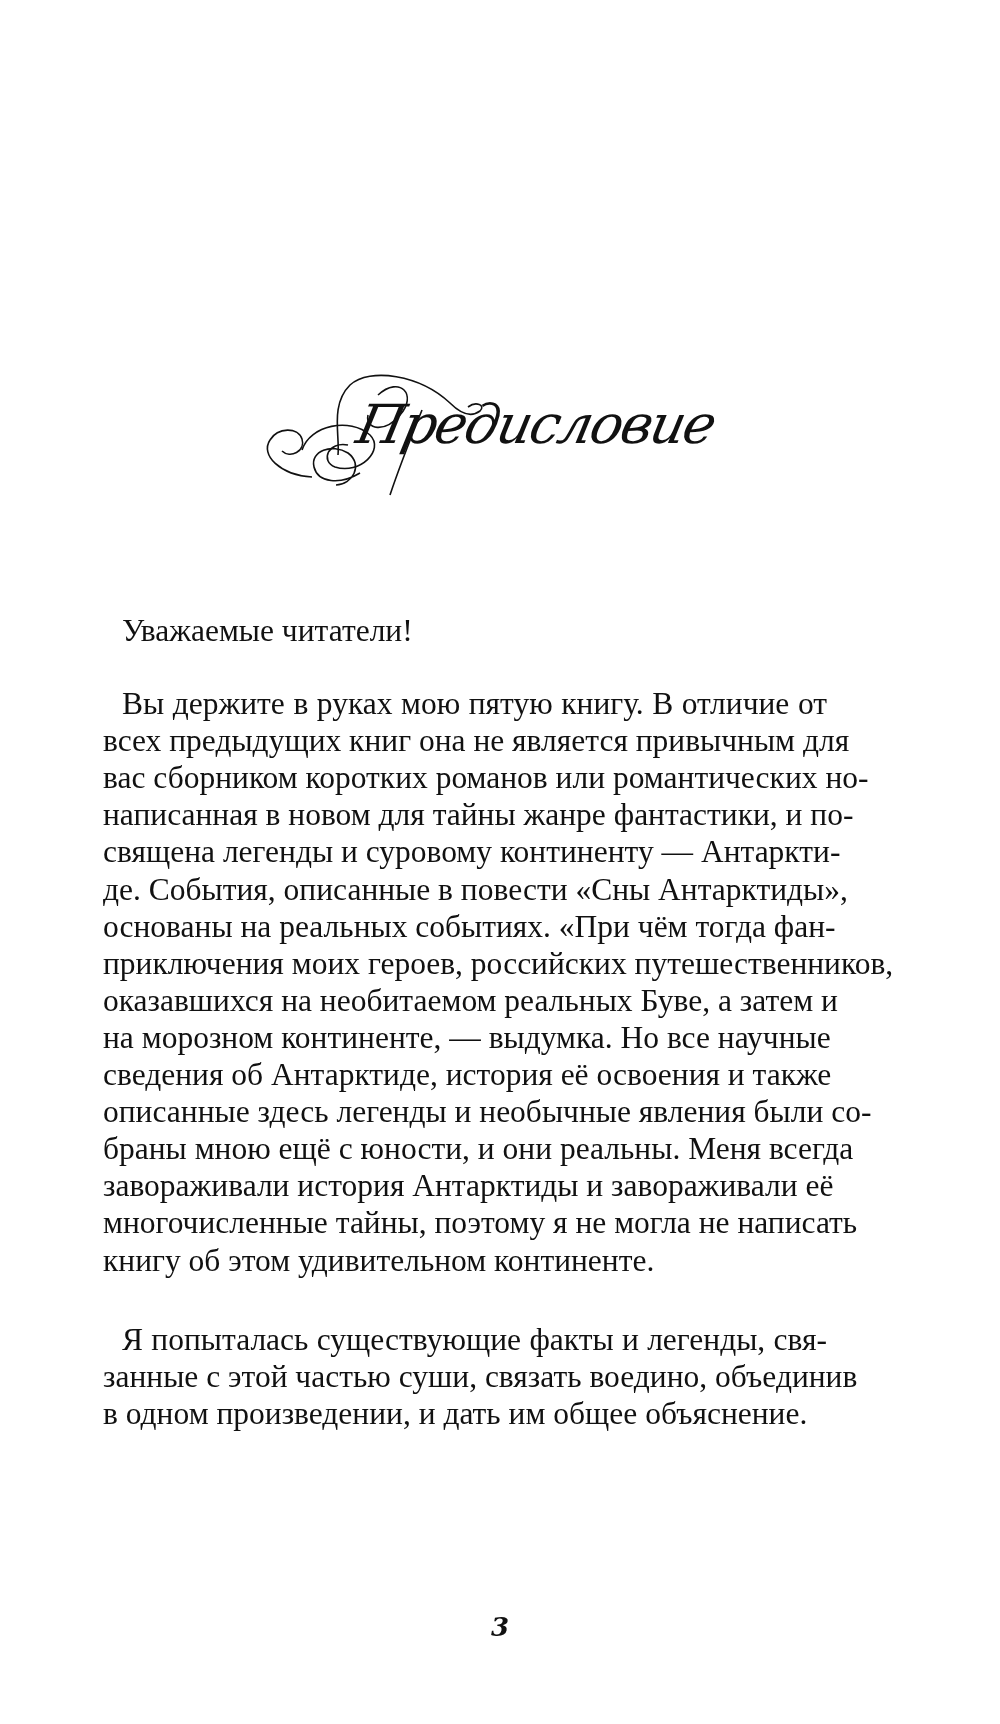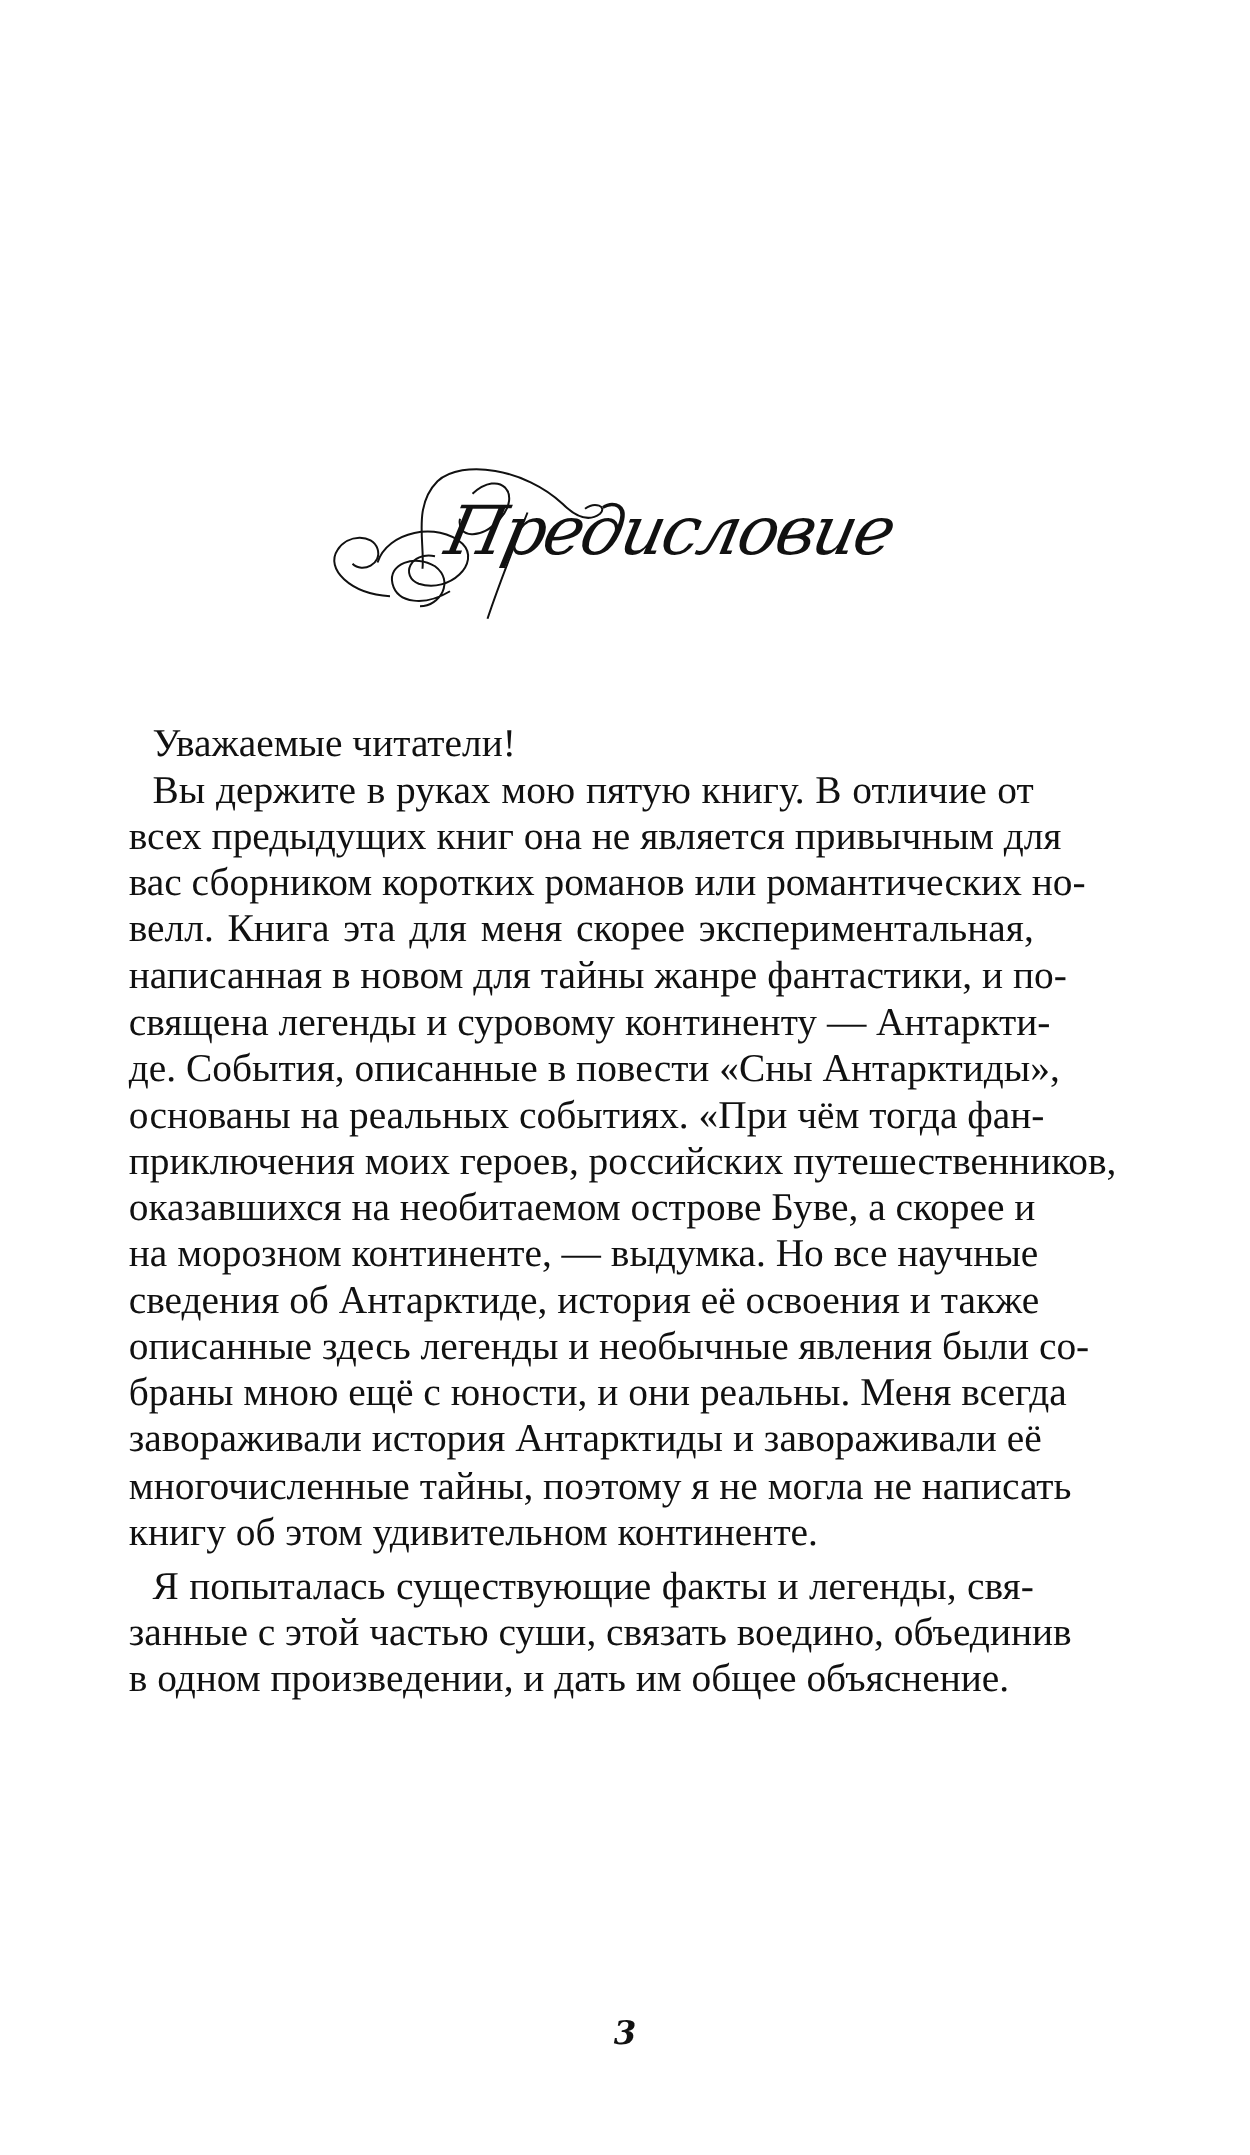--- a/index.html
+++ b/index.html
@@ -56,20 +56,21 @@
     }
     .line {
       display: block;
       white-space: nowrap;
       text-align: justify;
       text-align-last: justify;
       height: 37.1px;
     }
     .line.indent {
       padding-left: 19px;
+      margin-top: 36px;
     }
     .line.first {
       text-align-last: left;
     }
     .line.last {
       text-align-last: left;
     }
     .para-gap {
       display: block;
       height: 6px;
@@ -105,27 +106,26 @@
     </svg>
     <span class="title-text">Предисловие</span>
   </div>
 
   <div class="body-text">
     <span class="line first indent">Уважаемые читатели!</span>
 
     <span class="line indent">Вы держите в руках мою пятую книгу. В отличие от</span>
     <span class="line">всех предыдущих книг она не является привычным для</span>
     <span class="line">вас сборником коротких романов или романтических но-</span>
-    <span class="line">велл. Книга эта для меня скорее экспериментальная,</span>
     <span class="line">написанная в новом для тайны жанре фантастики, и по-</span>
     <span class="line">священа легенды и суровому континенту — Антаркти-</span>
     <span class="line">де. События, описанные в повести «Сны Антарктиды»,</span>
     <span class="line">основаны на реальных событиях. «При чём тогда фан-</span>
     <span class="line">приключения моих героев, российских путешественников,</span>
-    <span class="line">оказавшихся на необитаемом острове Буве, а скорее и</span>
+    <span class="line">оказавшихся на необитаемом реальных Буве, а затем и</span>
     <span class="line">на морозном континенте, — выдумка. Но все научные</span>
     <span class="line">сведения об Антарктиде, история её освоения и также</span>
     <span class="line">описанные здесь легенды и необычные явления были со-</span>
     <span class="line">браны мною ещё с юности, и они реальны. Меня всегда</span>
     <span class="line">завораживали история Антарктиды и завораживали её</span>
     <span class="line">многочисленные тайны, поэтому я не могла не написать</span>
     <span class="line last">книгу об этом удивительном континенте.</span>
 
     <span class="para-gap"></span>
 

